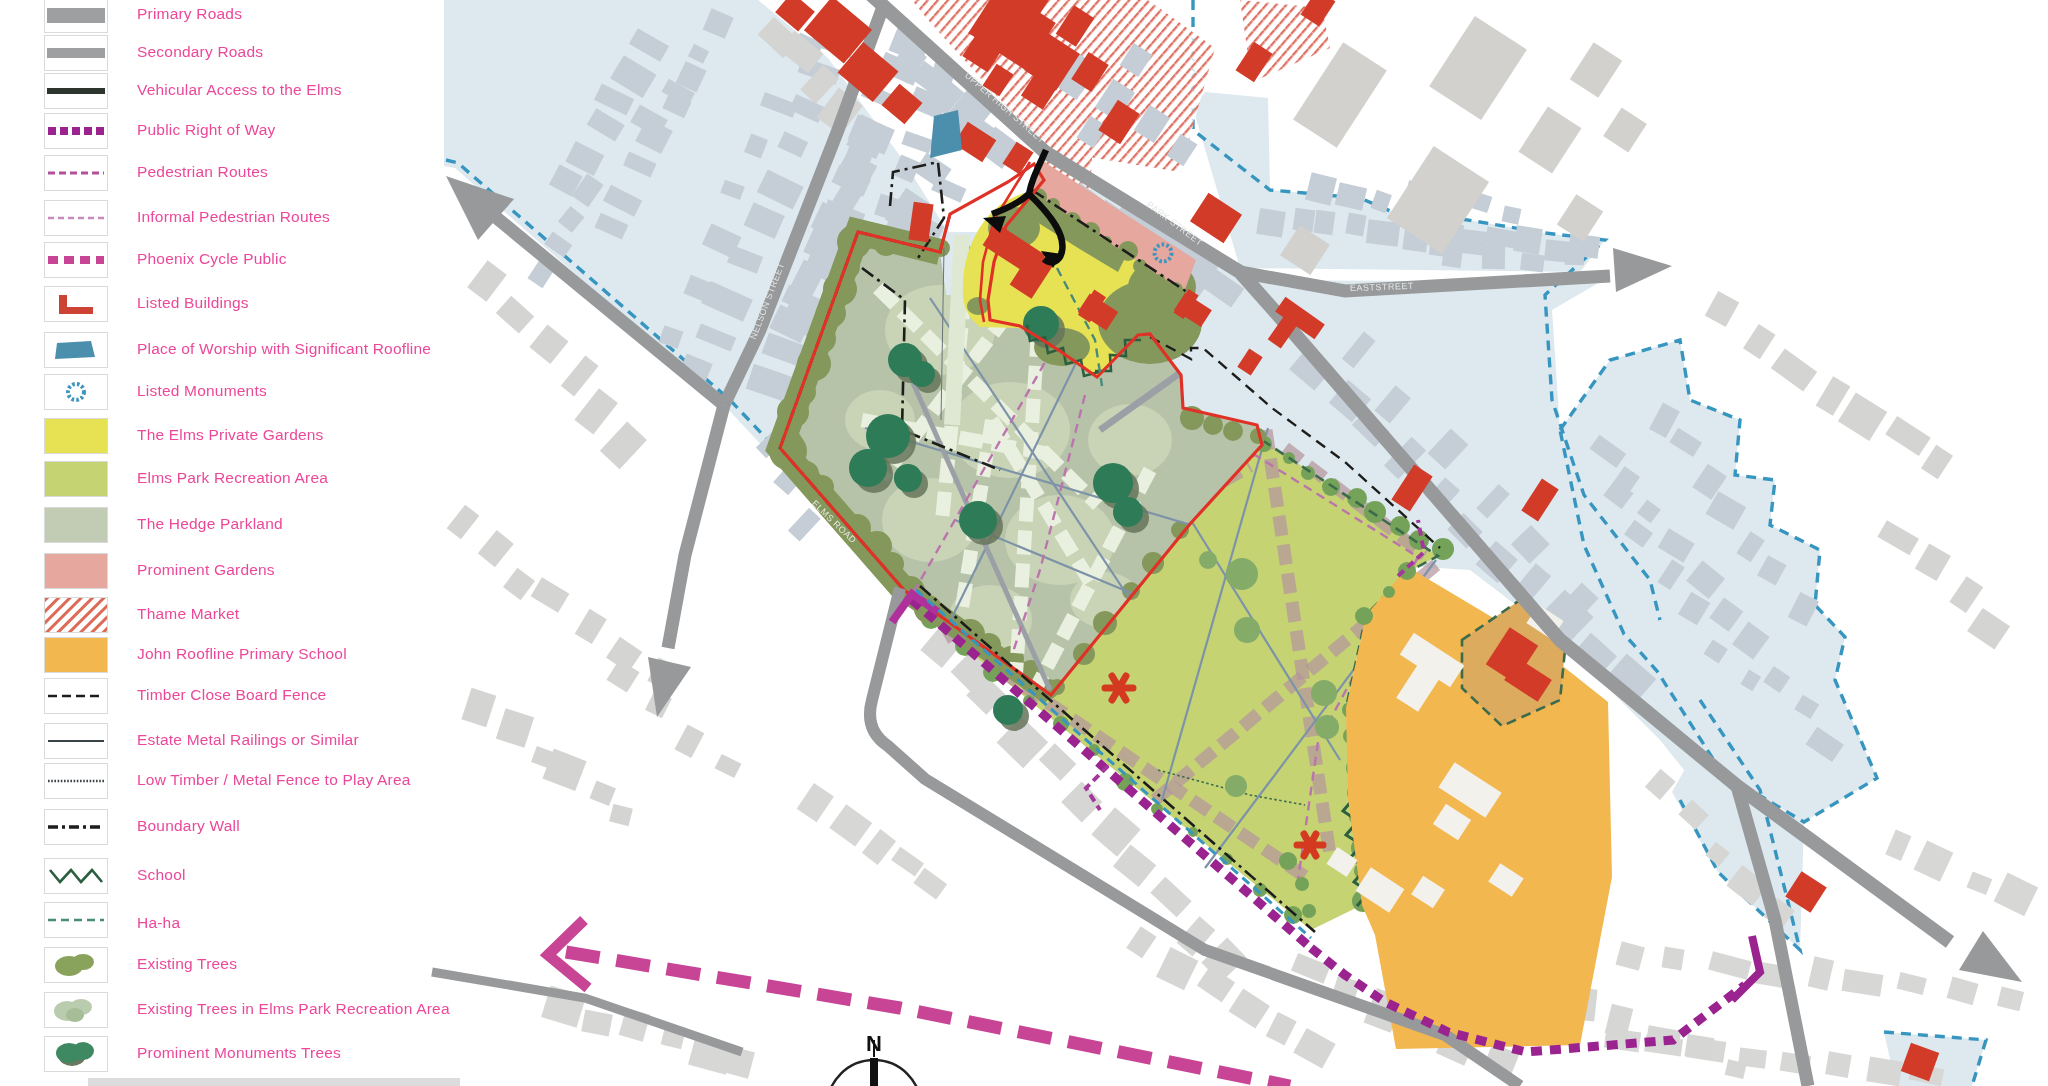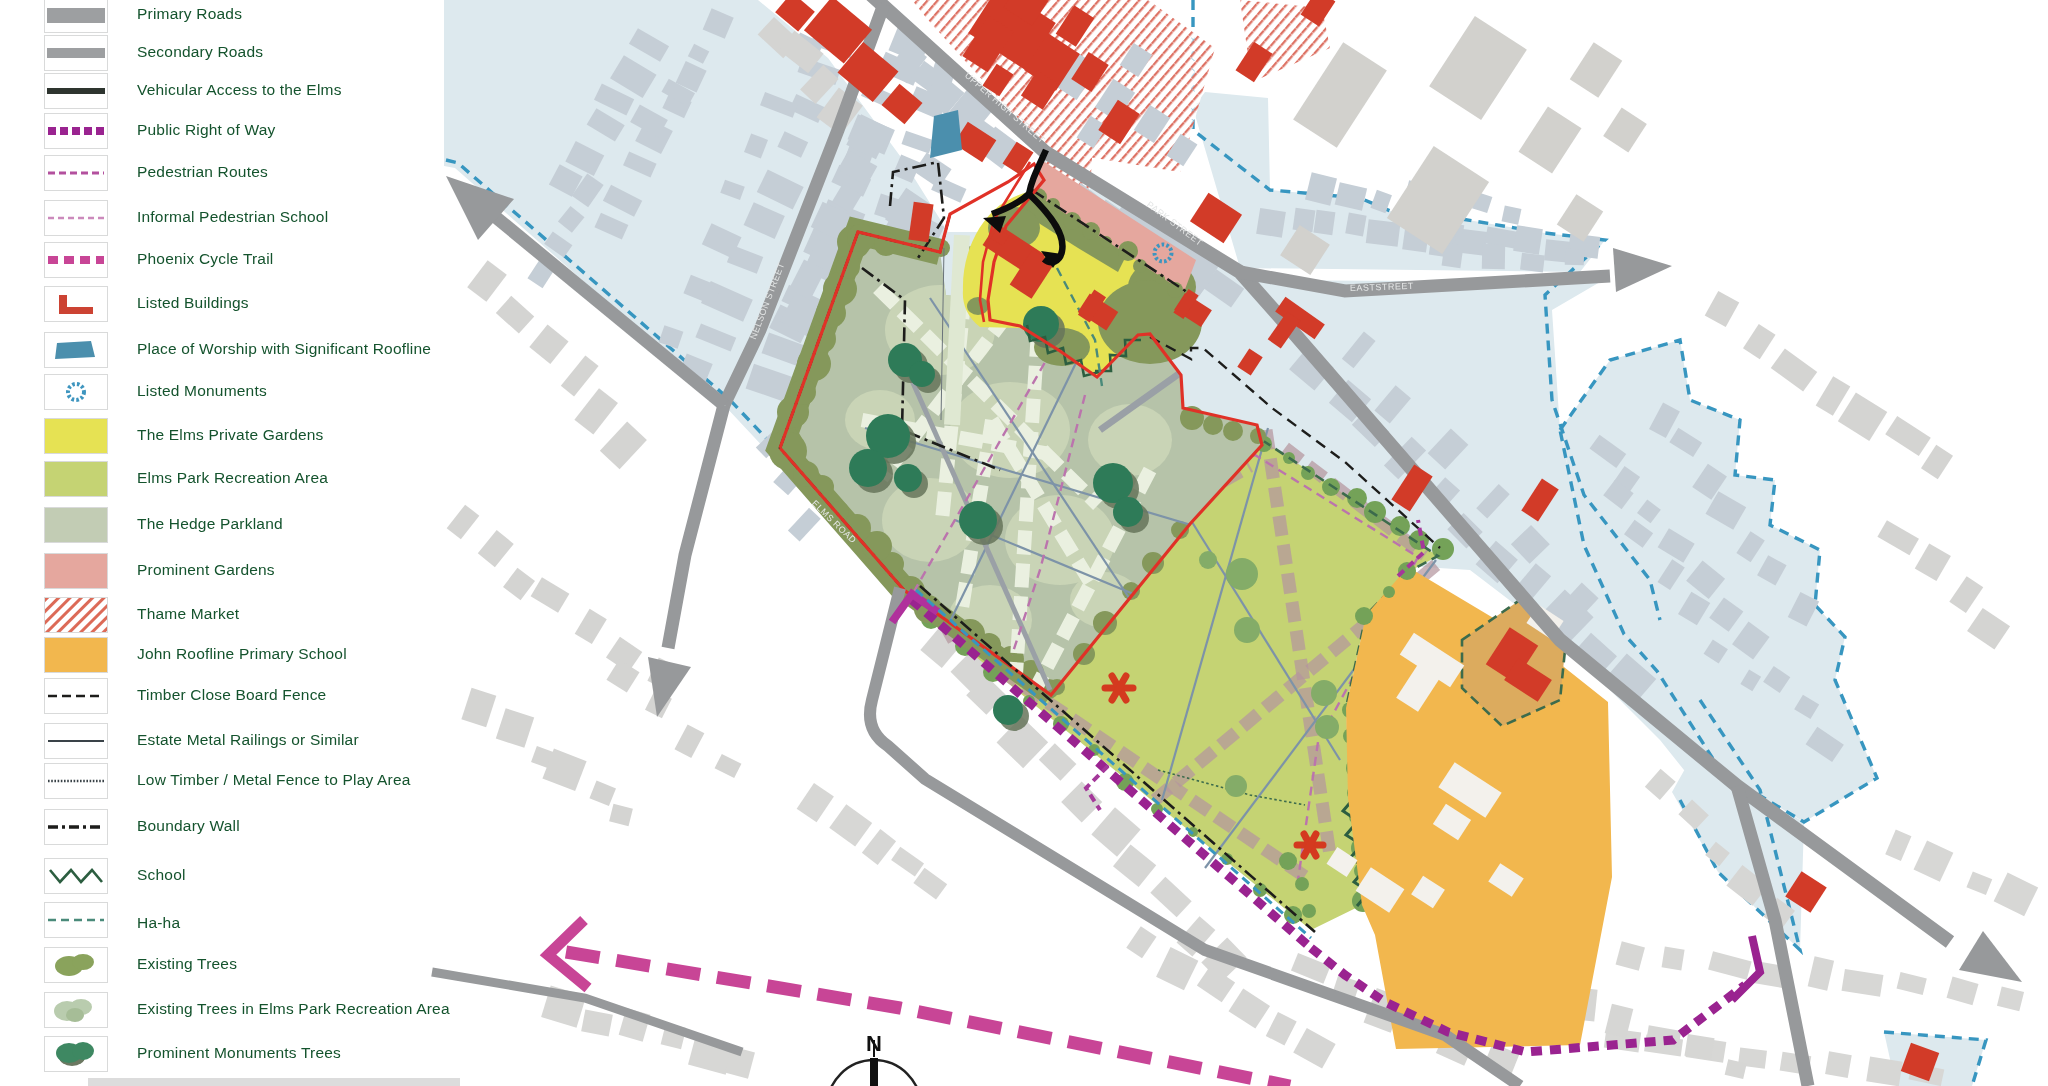--- a/index.html
+++ b/index.html
@@ -1,16 +1,16 @@
 <!DOCTYPE html>
 <html><head><meta charset="utf-8"><style>
 html,body{margin:0;padding:0;}
 body{font-family:"Liberation Sans",sans-serif;background:#fff;}
 #page{position:relative;width:2048px;height:1086px;background:#fff;overflow:hidden;}
-.li{position:absolute;left:137px;font-size:15.5px;color:#14532d;white-space:nowrap;letter-spacing:0.2px;}
+.li{position:absolute;left:137px;font-size:15.5px;color:#ec4899;white-space:nowrap;letter-spacing:0.2px;}
 .sw{position:absolute;left:44px;width:62px;height:34px;background:#fff;border:1px solid #d9dada;}
 text{font-family:"Liberation Sans",sans-serif;}
 </style></head><body>
 <div id="page">
 <svg width="2048" height="1086" viewBox="0 0 2048 1086" style="position:absolute;top:0;left:0">
 <defs>
 <pattern id="mk" width="7.6" height="7.6" patternUnits="userSpaceOnUse" patternTransform="rotate(41)">
           <rect width="7.2" height="7.2" fill="#fff"></rect>
           <rect width="2.3" height="7.2" fill="#dd7264"></rect>
         </pattern>
@@ -819,27 +819,27 @@
 <div class="sw" style="top:155px"><svg width="62" height="34" viewBox="0 0 62 34">
         <line x1="3" y1="17" x2="59" y2="17" stroke="#b3509e" stroke-width="3" stroke-dasharray="7,4"></line>
       </svg></div>
 
 <div class="li" style="top:163px">Pedestrian Routes</div>
 
 <div class="sw" style="top:200px"><svg width="62" height="34" viewBox="0 0 62 34">
         <line x1="3" y1="17" x2="59" y2="17" stroke="#cc8abc" stroke-width="2.4" stroke-dasharray="6,4"></line>
       </svg></div>
 
-<div class="li" style="top:208px">Informal Pedestrian School</div>
+<div class="li" style="top:208px">Informal Pedestrian Routes</div>
 
 <div class="sw" style="top:242px"><svg width="62" height="34" viewBox="0 0 62 34">
         <line x1="3" y1="17" x2="59" y2="17" stroke="#c84596" stroke-width="8" stroke-dasharray="10,6"></line>
       </svg></div>
 
-<div class="li" style="top:250px">Phoenix Cycle Trail</div>
+<div class="li" style="top:250px">Phoenix Cycle Public</div>
 
 <div class="sw" style="top:286px"><svg width="62" height="34" viewBox="0 0 62 34">
         <polygon points="14,8 22,8 22,20 48,20 48,27 14,27" fill="#cc4333"></polygon>
       </svg></div>
 
 <div class="li" style="top:294px">Listed Buildings</div>
 
 <div class="sw" style="top:332px"><svg width="62" height="34" viewBox="0 0 62 34">
         <polygon points="12,10 46,8 50,24 10,26" fill="#4b8fad"></polygon>
       </svg></div>

